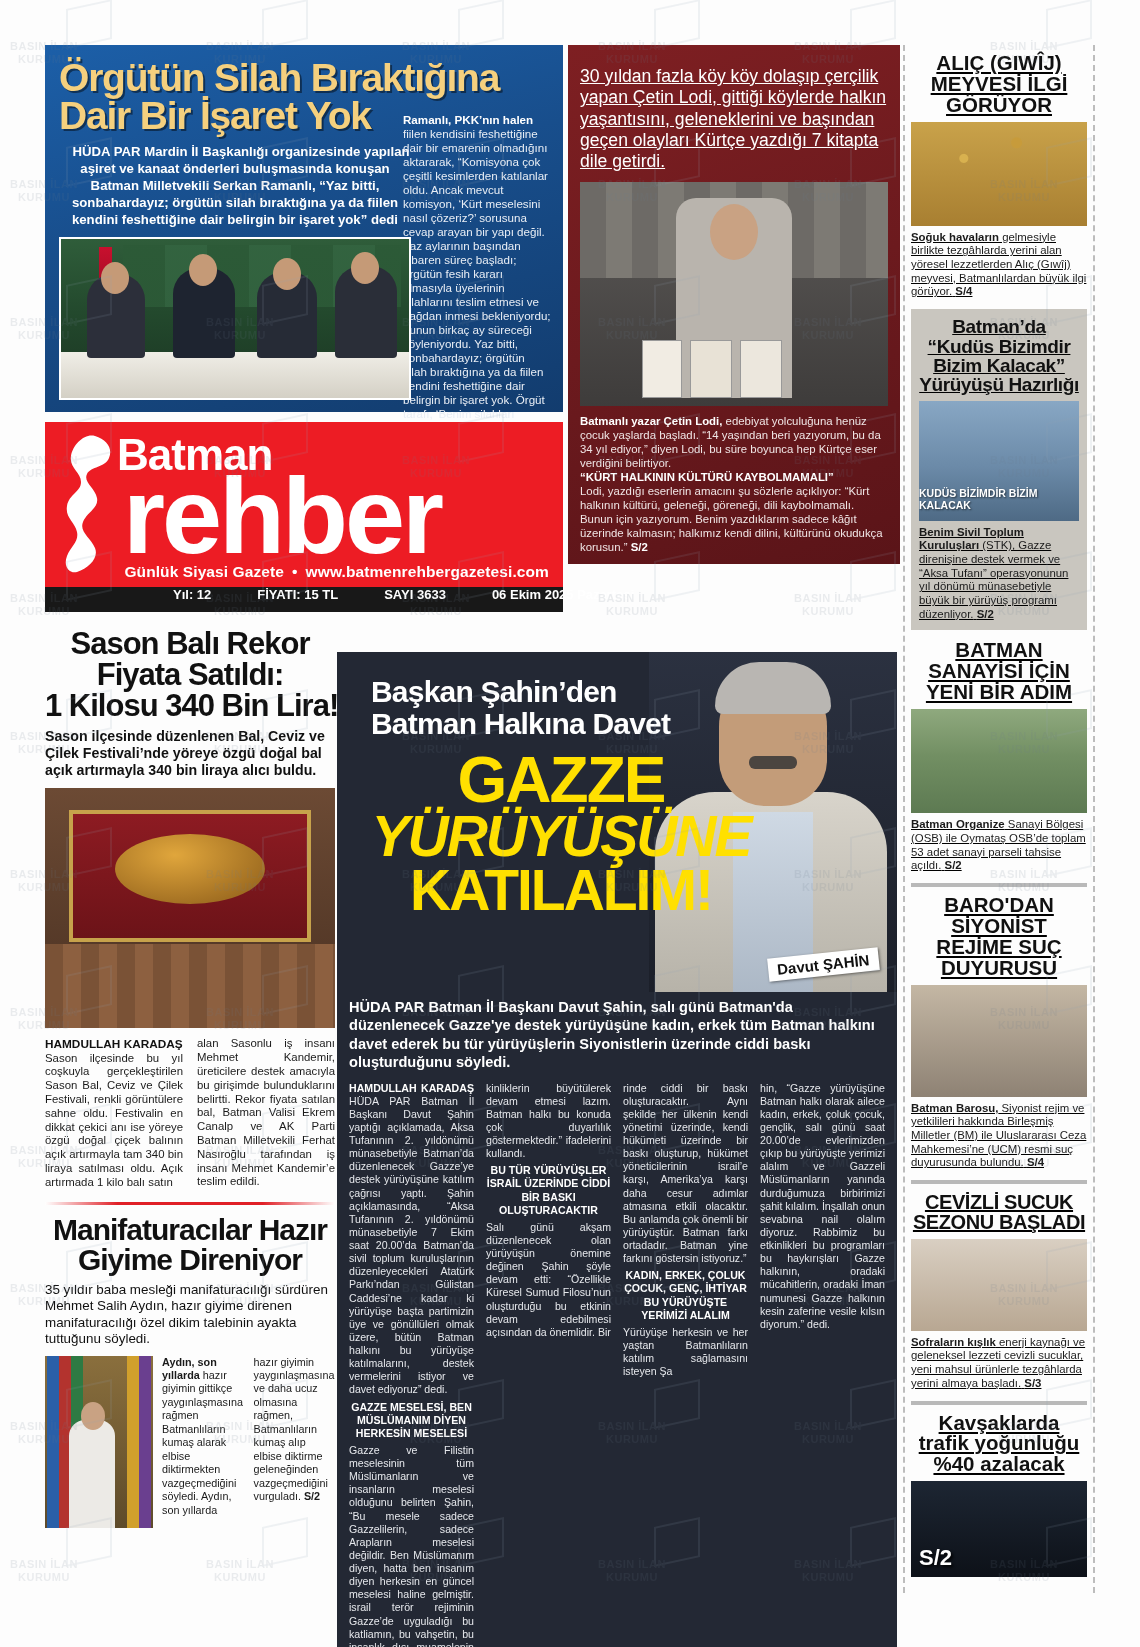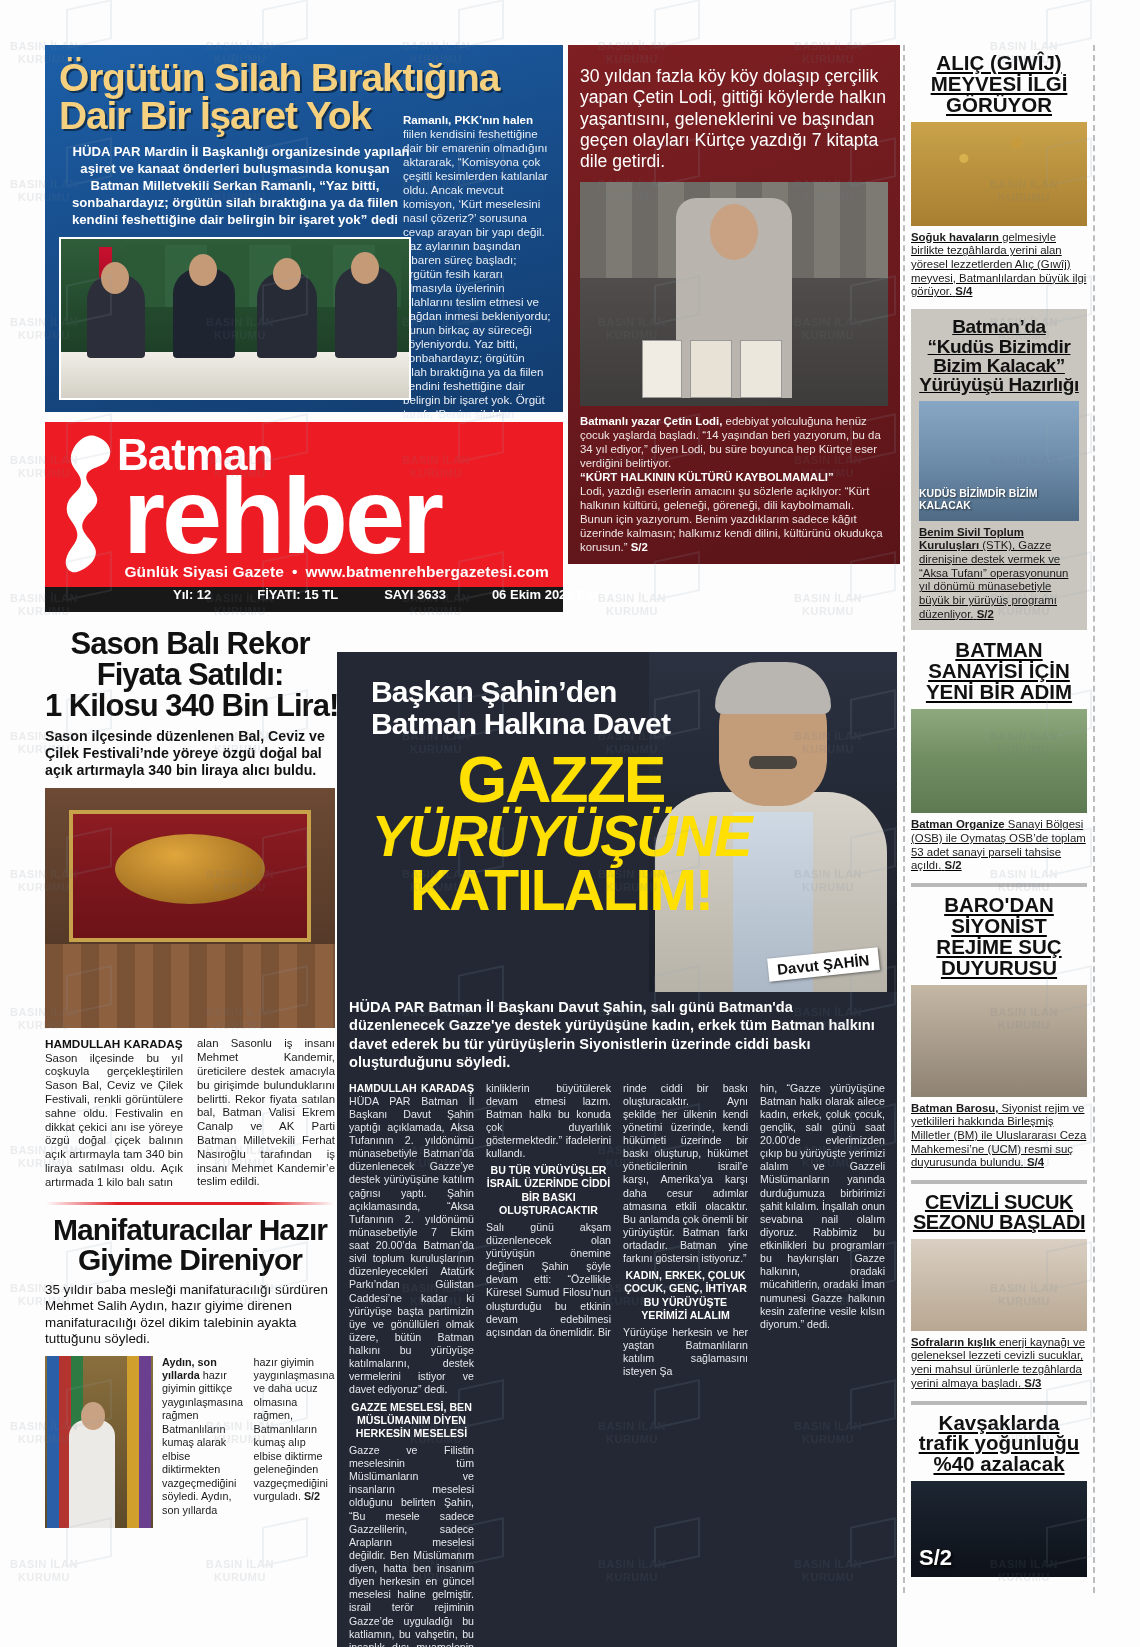--- a/index.html
+++ b/index.html
@@ -166,20 +166,21 @@
     color:#fff; font-weight:700;
     font-size: 34.5px; line-height: 1.0;
     letter-spacing:-1px;
     text-shadow: 2px 2px 0 rgba(0,0,0,.35);
   }
   .red-head .ln { display:block; white-space:nowrap; }
   .red-lead {
     margin-top: 9px;
     color:#fff; font-size: 17.6px; line-height:1.21;
     font-weight:400;
+    text-decoration:underline;
   }
   .red-photo {
     margin-top: 10px;
     width: 308px; height: 224px;
     background: linear-gradient(180deg,#5d5a58 0%, #3e3c3b 100%);
     position:relative; overflow:hidden;
   }
   .red-photo .shelf {
     position:absolute; left:0; right:0; top:0; height: 96px;
     background: repeating-linear-gradient(90deg,#6d6a66 0 26px,#7d7a74 26px 52px);

